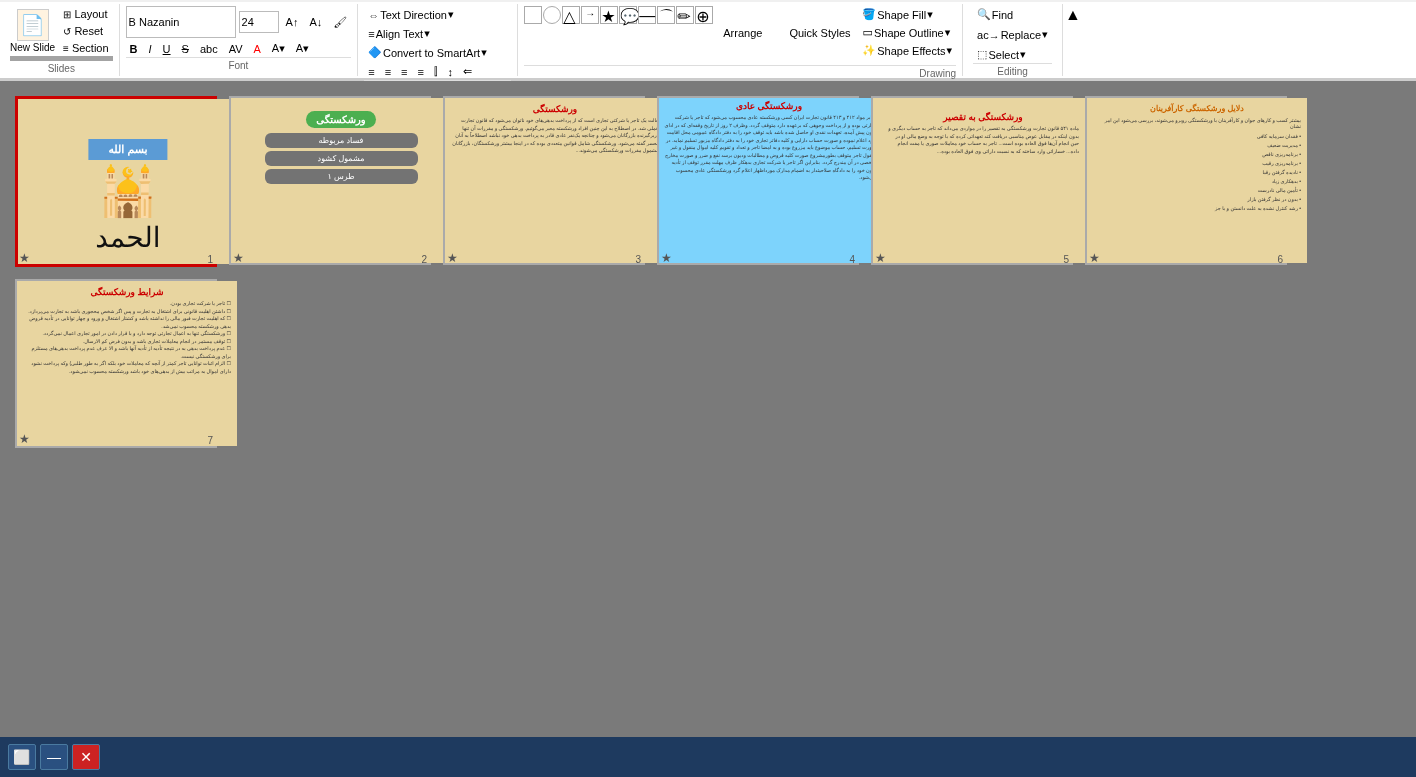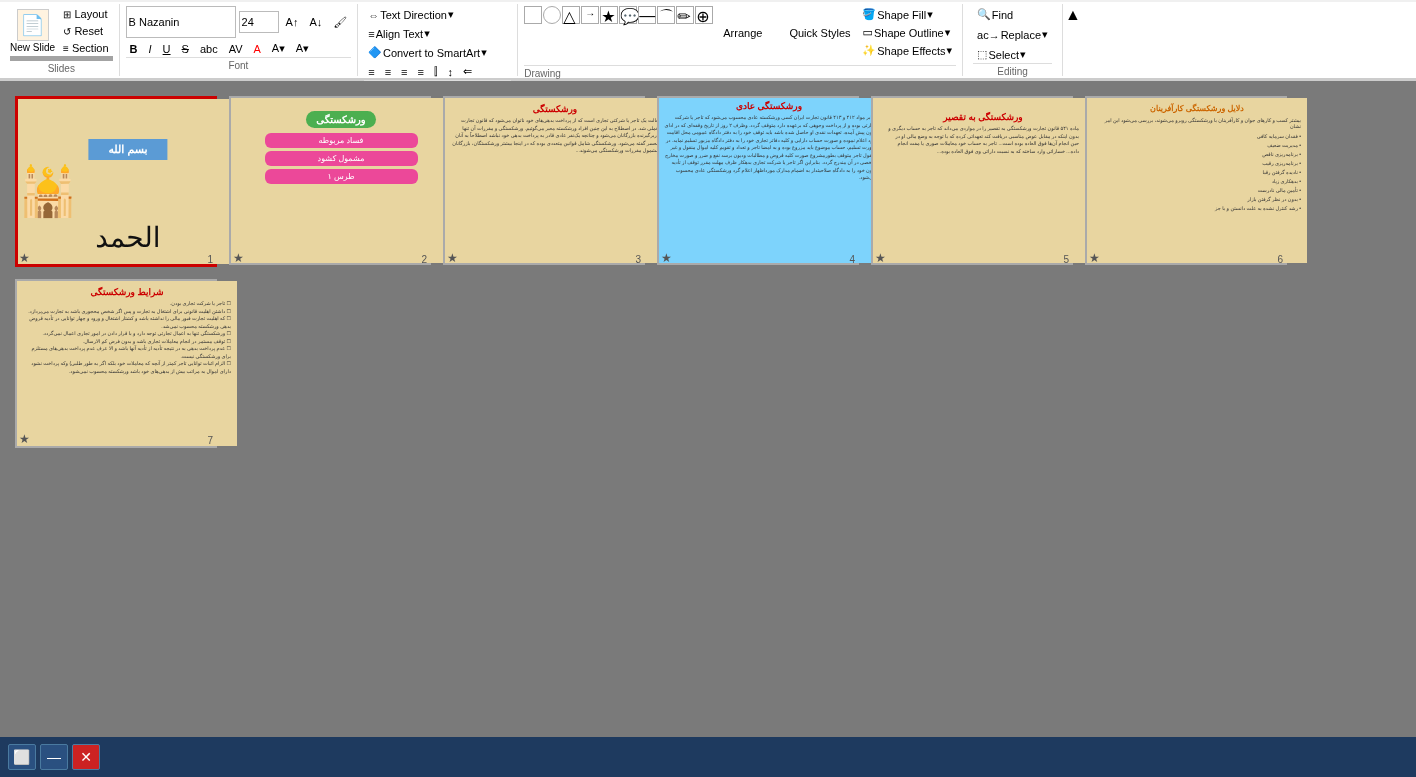--- a/index.html
+++ b/index.html
@@ -27,21 +27,21 @@
     .taskbar { background: #1e3a5f; height: 40px; display: flex; align-items: center; padding: 0 8px; gap: 4px; position: fixed; bottom: 0; left: 0; right: 0; }
     .taskbar-btn { background: #2a5080; border: 1px solid #4a7aa0; width: 28px; height: 26px; display: flex; align-items: center; justify-content: center; cursor: pointer; color: white; font-size: 14px; border-radius: 2px; }
 
     .font-combo { background: white; border: 1px solid #bbb; height: 32px; width: 100px; font-size: 11px; padding: 0 2px; }
     .size-combo { background: white; border: 1px solid #bbb; height: 22px; width: 40px; font-size: 11px; padding: 0 2px; }
 
     .ribbon-icon-btn { background: none; border: 1px solid transparent; cursor: pointer; padding: 1px 3px; border-radius: 2px; display: flex; align-items: center; gap: 1px; font-size: 11px; }
 
     .slides-grid { display: flex; flex-wrap: wrap; gap: 12px; padding: 15px; align-content: flex-start; width: 100%; overflow-y: auto; background: #7a7a7a; }
     .s-green-header { background: #4caf50; color: white; border-radius: 12px; font-size: 10px; font-weight: bold; padding: 3px 10px; text-align: center; margin: 5px auto; display: table; }
-    .s-green-btn { background: #ec4899; color: white; border-radius: 6px; font-size: 8px; padding: 3px 6px; display: block; width: 75%; margin: 3px auto; text-align: center; }
+    .s-green-btn { background: #737373; color: white; border-radius: 6px; font-size: 8px; padding: 3px 6px; display: block; width: 75%; margin: 3px auto; text-align: center; }
   </style>
 </head>
 <body>
 
 <div class="ribbon">
 
 
   <div class="ribbon-content" style="height:78px; display:flex; align-items:stretch;">
 
     <div style="display:flex; flex-direction:column; border-right:1px solid #ddd; padding:2px 6px; align-items:center; min-width:90px;">
@@ -134,21 +134,21 @@
           <button class="ribbon-icon-btn">Arrange</button>
           <button class="ribbon-icon-btn">Quick Styles</button>
         </div>
 
         <div style="display:flex; flex-direction:column; gap:1px; padding-left:2px;">
           <button class="ribbon-icon-btn">🪣 <span>Shape Fill</span> ▾</button>
           <button class="ribbon-icon-btn">▭ <span>Shape Outline</span> ▾</button>
           <button class="ribbon-icon-btn">✨ <span>Shape Effects</span> ▾</button>
         </div>
       </div>
-      <div style="font-size:10px; color:#666; border-top:1px solid #ddd; width:100%; text-align:left; padding-top:2px;margin-top:6px;">Drawing</div>
+      <div style="font-size:10px; color:#666; border-top:1px solid #ddd; width:100%; text-align:right; padding-top:2px;margin-top:6px;">Drawing</div>
     </div>
 
     <div style="display:flex; flex-direction:column; border-right:1px solid #ddd; padding:2px 10px; min-width:100px;">
       <div style="display:flex; flex-direction:column; gap:3px; flex:1; justify-content:center;">
         <button class="ribbon-icon-btn">🔍 <span>Find</span></button>
         <button class="ribbon-icon-btn">ac→ <span>Replace</span> ▾</button>
         <button class="ribbon-icon-btn">⬚ <span>Select</span> ▾</button>
       </div>
       <div style="font-size:10px; color:#666; border-top:1px solid #ddd; width:100%; text-align:center; padding-top:2px;">Editing</div>
     </div>
@@ -157,21 +157,21 @@
   </div>
 </div>
 
 <div class="app-body">
   <div class="slides-grid">
 
     <div class="slide-wrapper">
       <div class="slide-thumb selected">
         <div class="slide-thumb-inner">
 
-          <div style="width:100%;height:100%;background:#e8d5a0;display:flex;align-items:center;position:relative;">
+          <div style="width:100%;height:100%;background:#e8d5a0;display:flex;align-items:center;justify-content:center;position:relative;">
             <div style="position:absolute;top:40px;left:50%;transform:translateX(-50%);background:#5b9bd5;color:white;padding:4px 20px;font-size:11px;font-weight:bold;white-space:nowrap;">بسم الله</div>
             <div style="margin-top:20px;font-size:48px;font-family:serif;color:#111;">🕌</div>
             <div style="position:absolute;bottom:10px;left:50%;transform:translateX(-50%);font-size:28px;font-family:serif;color:#111;">الحمد</div>
           </div>
         </div>
       </div>
       <div class="slide-star">★</div>
       <div class="slide-number">1</div>
     </div>
 

